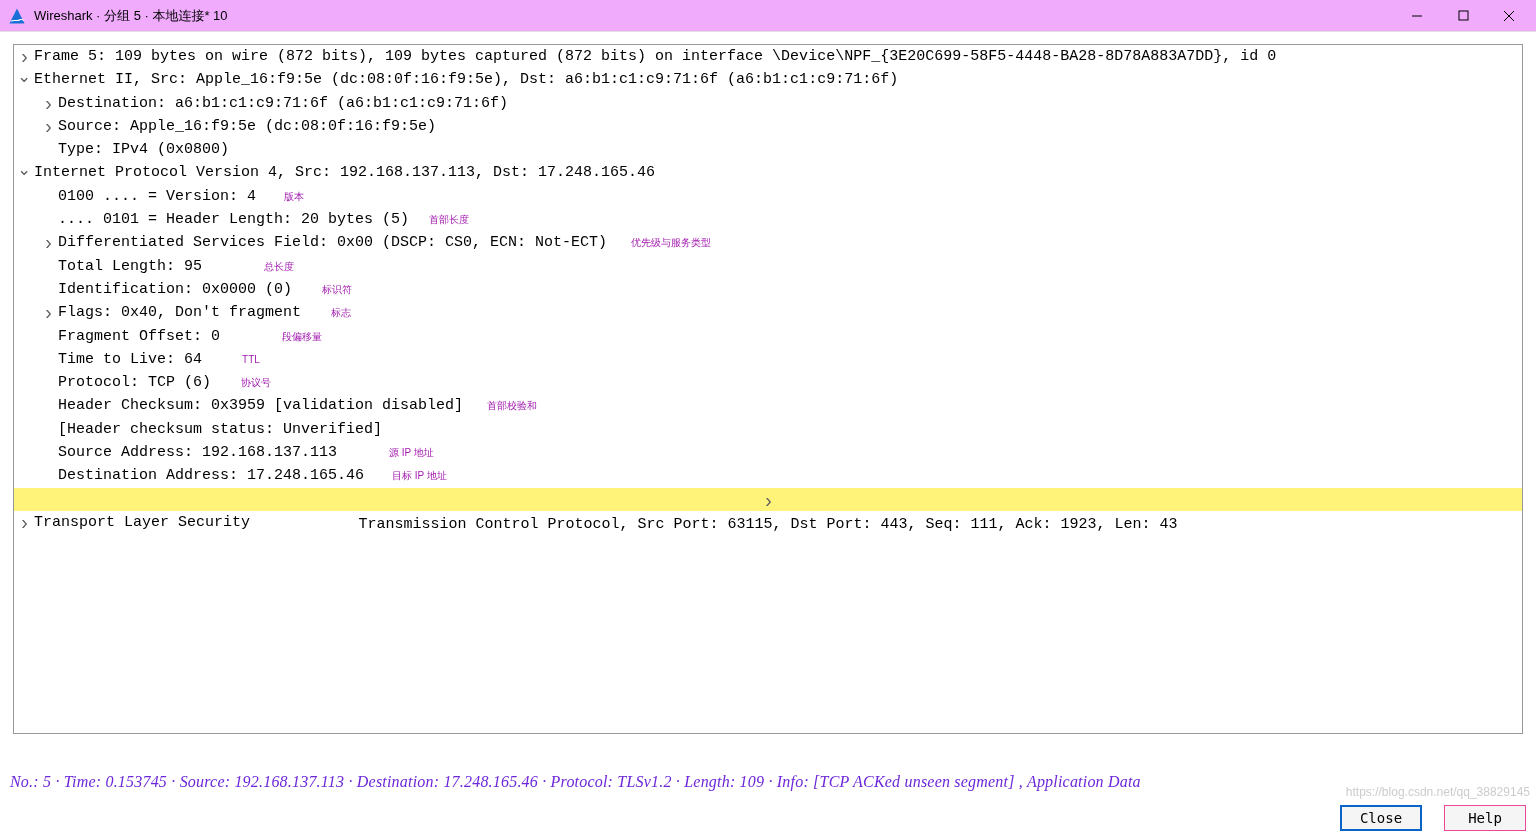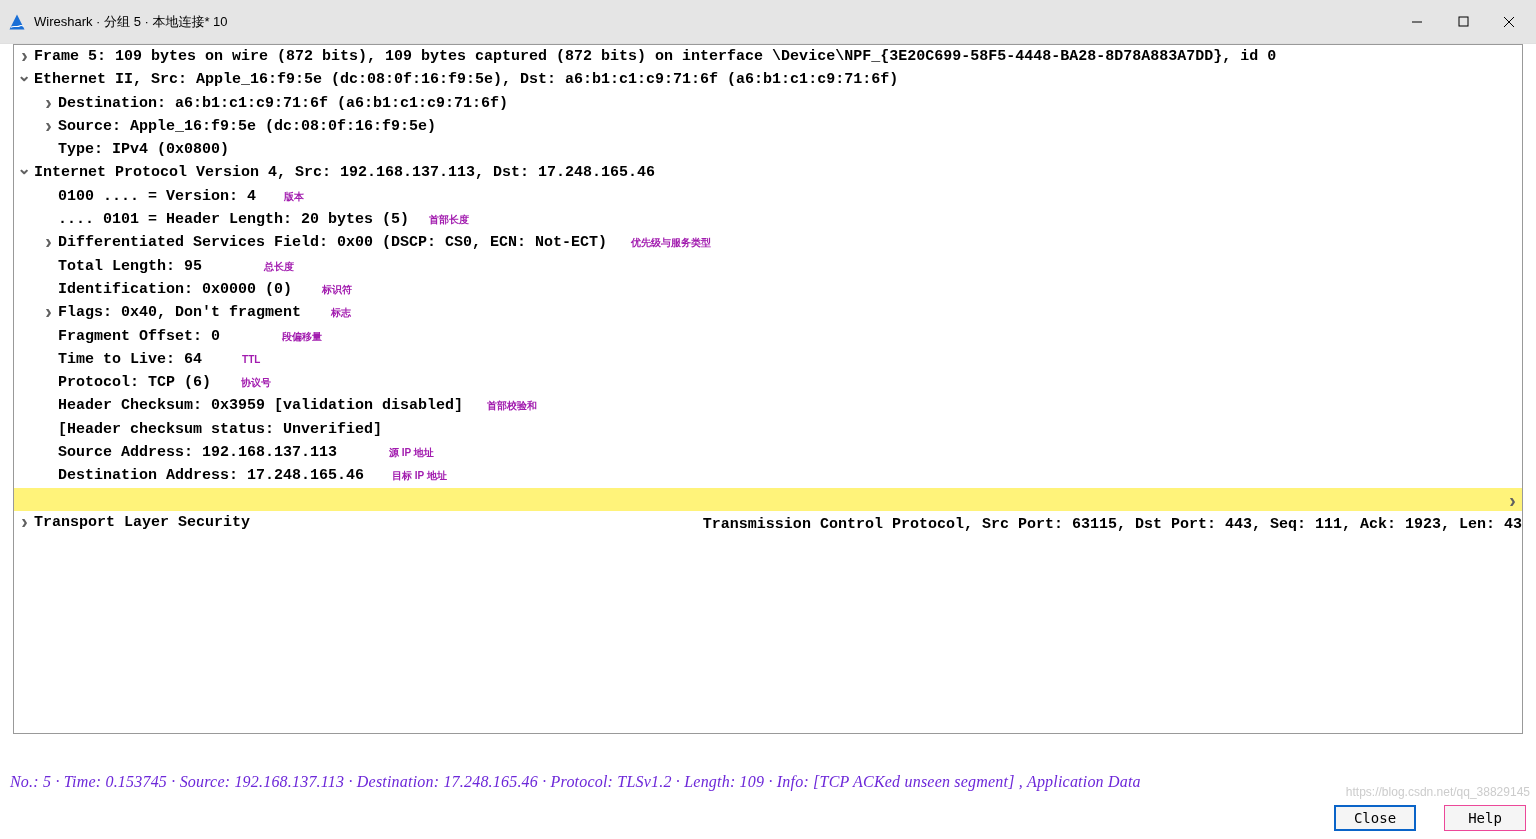--- a/index.html
+++ b/index.html
@@ -5,26 +5,26 @@
   * { box-sizing: border-box; }
   html, body {
     margin: 0; padding: 0;
     width: 1536px; height: 839px;
     font-family: "Segoe UI", Tahoma, sans-serif;
     background: #ffffff;
     overflow: hidden;
   }
   
   .titlebar {
-    height: 44px;
+    height: 32px;
     display: flex;
     align-items: center;
     padding: 0 4px 0 8px;
     border-bottom: 1px solid #e0e0e0;
-    background: #e5e5e5;
+    background: #f0abfc;
   }
   .titlebar .icon {
     width: 18px; height: 18px;
     margin-right: 8px;
   }
   .titlebar .title-text {
     flex: 1;
     font-size: 13px;
     color: #000;
   }
@@ -49,23 +49,22 @@
     overflow: hidden;
   }
   .tree {
     font-family: "Courier New", Consolas, monospace;
     font-size: 15px;
     line-height: 23.3px;
     white-space: pre;
   }
   .row {
     display: flex;
-    align-items: flex-end;
+    align-items: center;
     height: 23.3px;
-    font-weight: bold;
   }
   .row.l0 { padding-left: 0; }
   .row.l1 { padding-left: 24px; }
   .toggle {
     width: 20px;
     text-align: center;
     color: #606060;
     position: relative;
     top: 0;
   }
@@ -82,21 +81,21 @@
     left: 10px; bottom: 48px;
     font-family: "Comic Sans MS", cursive;
     font-style: italic;
     font-size: 16px;
     color: #6d28d9;
     letter-spacing: 0.2px;
   }
   .buttons {
     position: absolute;
     right: 10px; bottom: 8px;
-    display: flex; gap: 28px;
+    display: flex; gap: 22px;
   }
   .btn {
     width: 82px; height: 26px;
     border: 1px solid #ec4899;
     background: #f5f5f5;
     font-family: Consolas, monospace;
     font-size: 14px;
     display: flex; align-items:center; justify-content:center;
     cursor: pointer;
   }

